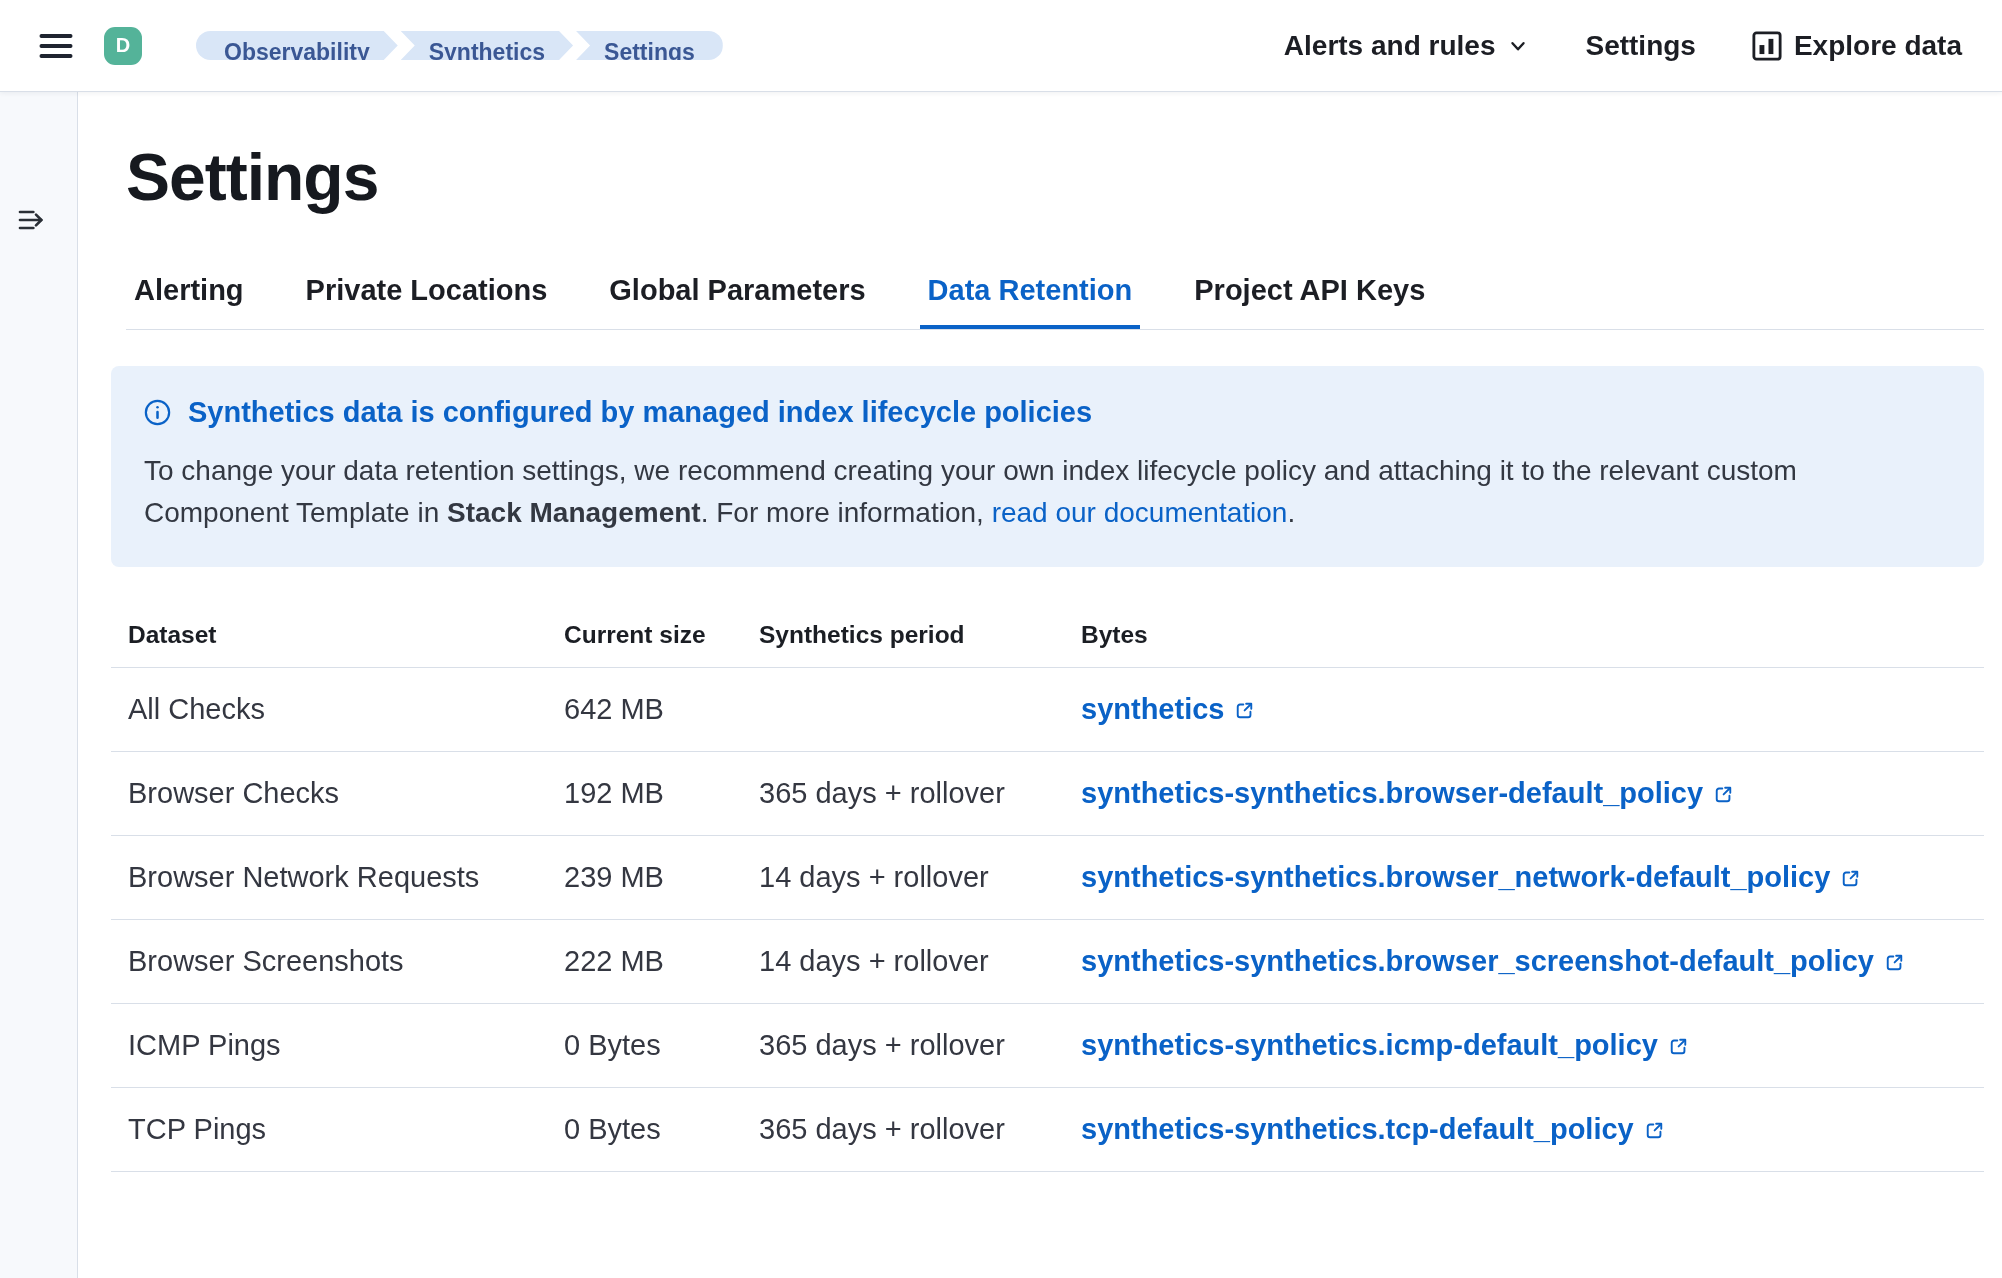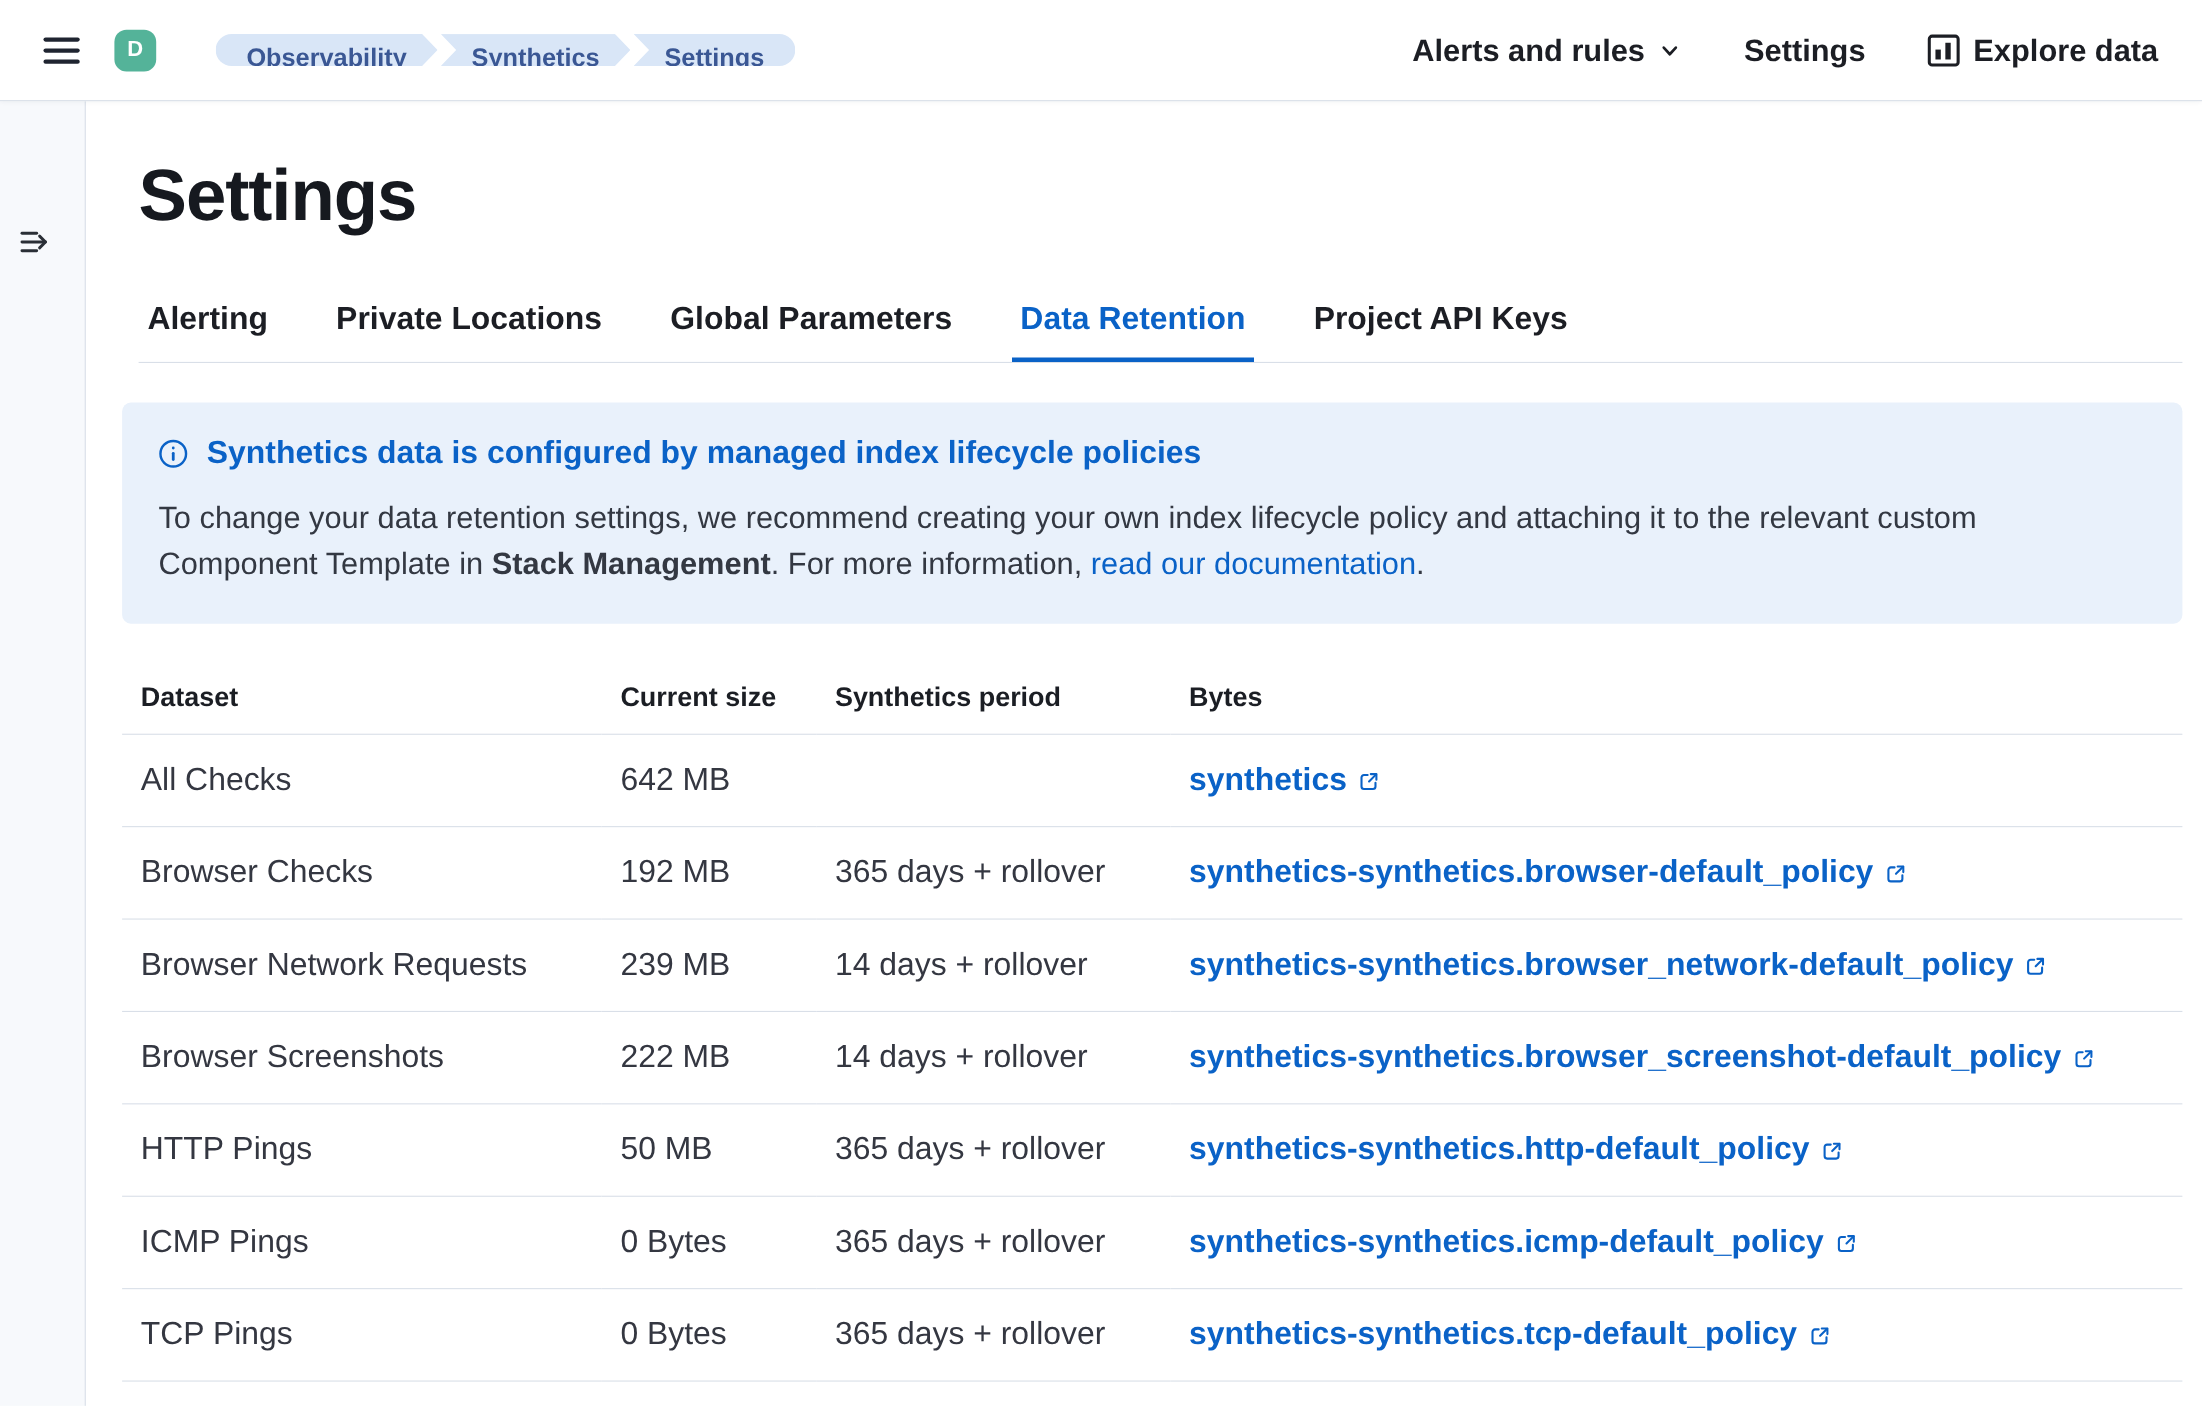--- a/index.html
+++ b/index.html
@@ -237,35 +237,20 @@
             <span>synthetics-synthetics.browser_screenshot-default_policy</span>
             <svg class="ext" width="19" height="19" viewBox="0 0 16 16">
               <path d="M7 3H4.2A1.9 1.9 0 0 0 2.3 4.9v6.9a1.9 1.9 0 0 0 1.9 1.9h6.9A1.9 1.9 0 0 0 13 11.8V9" fill="none" stroke="currentColor" stroke-width="1.6" stroke-linecap="round"></path>
               <path d="M9.4 2.3h4.3v4.3" fill="none" stroke="currentColor" stroke-width="1.6" stroke-linecap="round" stroke-linejoin="round"></path>
               <path d="M13.5 2.5 8.1 7.9" fill="none" stroke="currentColor" stroke-width="1.6" stroke-linecap="round"></path>
             </svg>
           </a>
         </td>
       </tr>
       <tr>
-        <td>HTTP Pings</td>
-        <td>50 MB</td>
-        <td>365 days + rollover</td>
-        <td>
-          <a class="policy-link">
-            <span>synthetics-synthetics.http-default_policy</span>
-            <svg class="ext" width="19" height="19" viewBox="0 0 16 16">
-              <path d="M7 3H4.2A1.9 1.9 0 0 0 2.3 4.9v6.9a1.9 1.9 0 0 0 1.9 1.9h6.9A1.9 1.9 0 0 0 13 11.8V9" fill="none" stroke="currentColor" stroke-width="1.6" stroke-linecap="round"></path>
-              <path d="M9.4 2.3h4.3v4.3" fill="none" stroke="currentColor" stroke-width="1.6" stroke-linecap="round" stroke-linejoin="round"></path>
-              <path d="M13.5 2.5 8.1 7.9" fill="none" stroke="currentColor" stroke-width="1.6" stroke-linecap="round"></path>
-            </svg>
-          </a>
-        </td>
-      </tr>
-      <tr>
         <td>ICMP Pings</td>
         <td>0 Bytes</td>
         <td>365 days + rollover</td>
         <td>
           <a class="policy-link">
             <span>synthetics-synthetics.icmp-default_policy</span>
             <svg class="ext" width="19" height="19" viewBox="0 0 16 16">
               <path d="M7 3H4.2A1.9 1.9 0 0 0 2.3 4.9v6.9a1.9 1.9 0 0 0 1.9 1.9h6.9A1.9 1.9 0 0 0 13 11.8V9" fill="none" stroke="currentColor" stroke-width="1.6" stroke-linecap="round"></path>
               <path d="M9.4 2.3h4.3v4.3" fill="none" stroke="currentColor" stroke-width="1.6" stroke-linecap="round" stroke-linejoin="round"></path>
               <path d="M13.5 2.5 8.1 7.9" fill="none" stroke="currentColor" stroke-width="1.6" stroke-linecap="round"></path>

